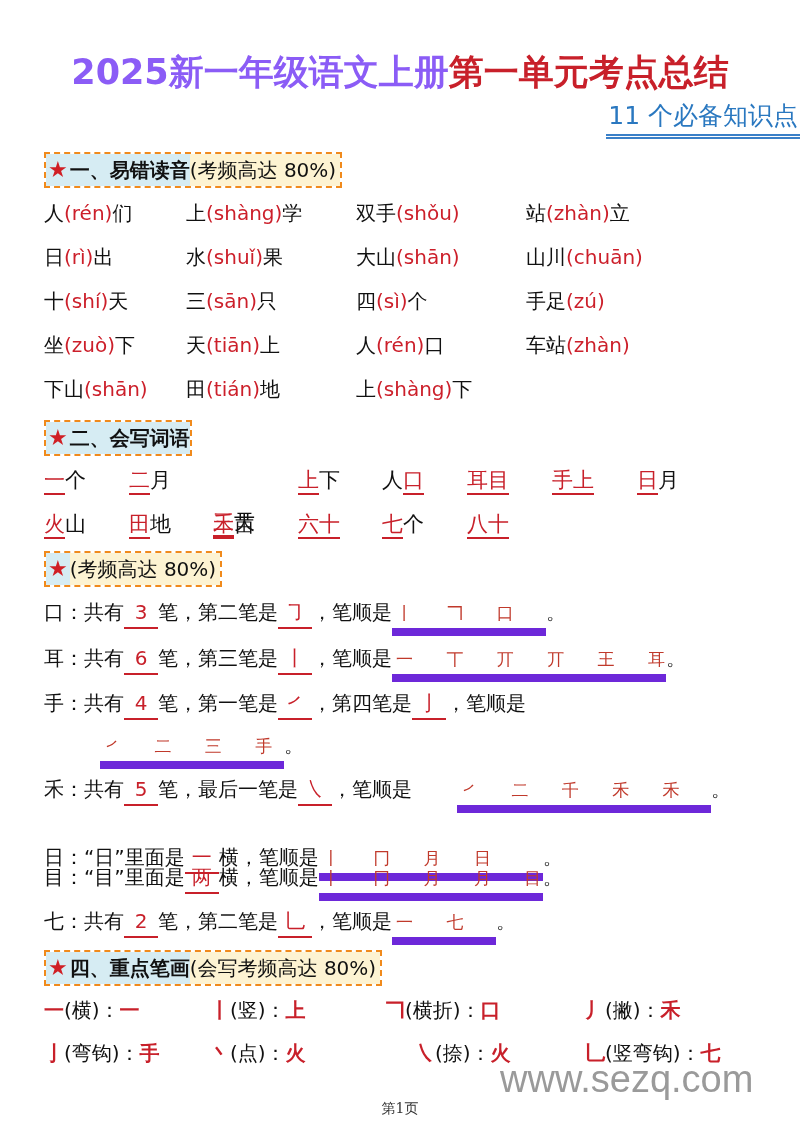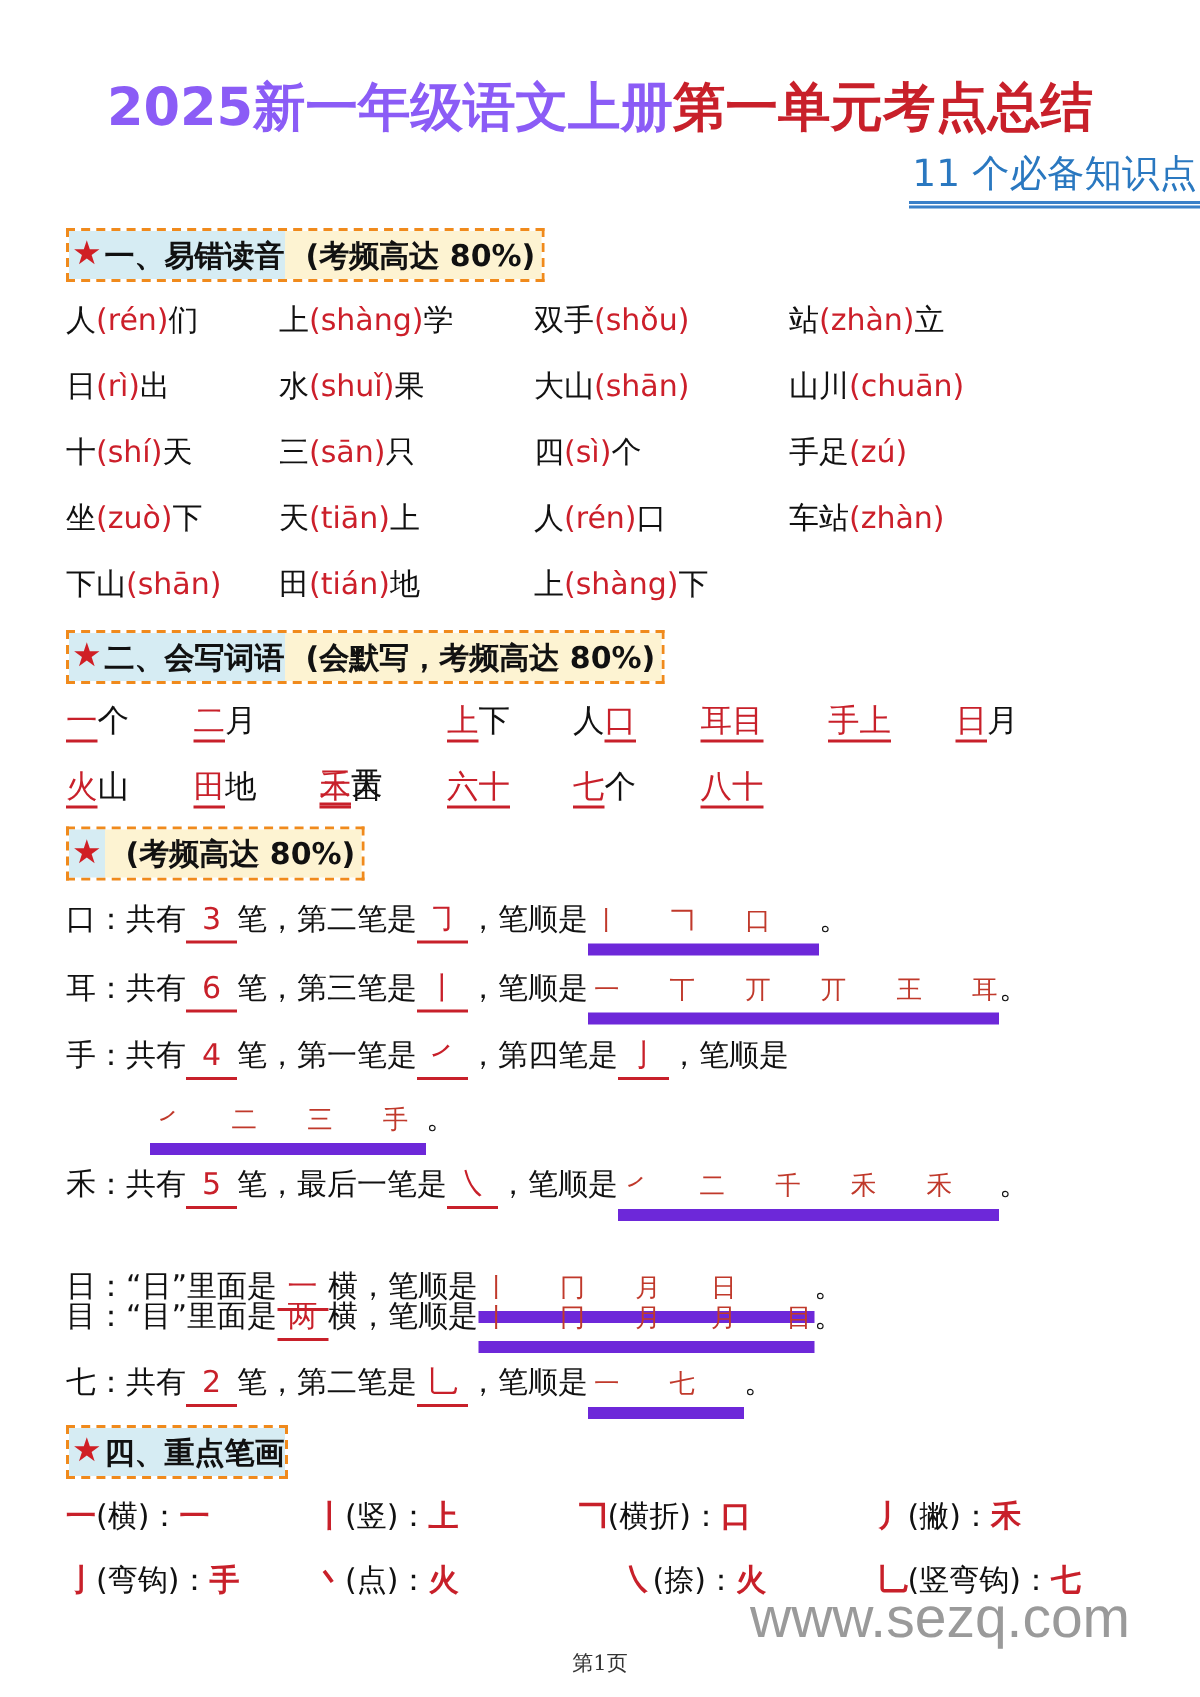--- a/index.html
+++ b/index.html
@@ -10,21 +10,21 @@
            font-family:"DejaVu Sans", sans-serif; }
   .title .black { color:#8b5cf6; }
   .title .red { color:#c8202a; }
   .subtitle { position:absolute; top:100px; left:0; width:800px; text-align:right; }
   .subtitle span { display:inline-block; color:#2a78c0; font-size:25px; line-height:32px;
                    padding:0 2px 2px; border-bottom:5px double #3a80c8; }
   .sec-head { position:absolute; left:44px; height:32px; border:2px dashed #f08a1c;
               display:flex; align-items:center; font-size:20px; line-height:30px;
               font-weight:bold; white-space:nowrap; }
   .sec-head .blue { background:#d6ecf3; height:100%; display:flex; align-items:center; padding-left:2px; }
-  .sec-head .yellow { background:#fdf3d2; height:100%; display:flex; align-items:center; padding-right:4px; font-weight:bold;padding-left:14px; }
+  .sec-head .yellow { background:#fdf3d2; height:100%; display:flex; align-items:center; padding-right:4px; font-weight:normal; }
   .sec-head .star { color:#d01f25; font-size:22px; margin-right:2px; }
   .row { position:absolute; left:44px; font-size:20px; line-height:30px; white-space:nowrap; }
   .cell { position:absolute; white-space:nowrap; font-size:20px; }
   .py { color:#cc1f2a; font-family:"DejaVu Sans", sans-serif; }
   .word { position:absolute; font-size:21px; white-space:nowrap; }
   .w-red { color:#c8202a; border-bottom:2px solid #c8202a; padding-bottom:1px; }
   .ans { display:inline-block; color:#c8202a; border-bottom:2px solid #c8202a; min-width:34px;
          text-align:center; }
   .blank { display:inline-block; border-bottom:8px solid #6d28d9; color:#c0392b; letter-spacing:14px;
            text-align:left; padding-left:4px; font-size:17px; }
@@ -68,21 +68,20 @@
     <div class="cell" style="left:44px;top:376px;"><span>下山</span><span class="py">(shān)</span><span></span></div>
     <div class="cell" style="left:186px;top:376px;"><span>田</span><span class="py">(tián)</span><span>地</span></div>
     <div class="cell" style="left:356px;top:376px;"><span>上</span><span class="py">(shàng)</span><span>下</span></div>
   </div>
 
 <div class="sec-head" style="top:420px;">
   <span class="blue">
       <span class="star">★</span>
       <span>二、会写词语</span>
     </span>
-    <span class="yellow">(会默写，考频高达 80%)</span>
 </div>
 <div id="s2words">
     <div class="word" style="left:44px;top:466px;"><span class="w-red">一</span><span>个</span></div>
     <div class="word" style="left:129px;top:466px;"><span class="w-red">二</span><span>月</span></div>
     <div class="word" style="left:213px;top:466px;margin-top:42px;"><span class="w-red">三</span><span>天</span></div>
     <div class="word" style="left:298px;top:466px;"><span class="w-red">上</span><span>下</span></div>
     <div class="word" style="left:382px;top:466px;"><span>人</span><span class="w-red">口</span></div>
     <div class="word" style="left:467px;top:466px;"><span class="w-red">耳目</span></div>
     <div class="word" style="left:552px;top:466px;"><span class="w-red">手上</span></div>
     <div class="word" style="left:637px;top:466px;"><span class="w-red">日</span><span>月</span></div>
@@ -98,31 +97,32 @@
   <span class="blue">
       <span class="star">★</span>
     </span>
     <span class="yellow">(考频高达 80%)</span>
 </div>
 <div id="s3lines">
     <div class="row" style="top:597px;"><span>口</span><span>：共有</span><span class="ans">3</span><span>笔，第二笔是</span><span class="ans">㇆</span><span>，笔顺是</span><span class="blank" style="width:150px;">丨 𠃍 口</span><span>。</span></div>
     <div class="row" style="top:643px;"><span>耳</span><span>：共有</span><span class="ans">6</span><span>笔，第三笔是</span><span class="ans">丨</span><span>，笔顺是</span><span class="blank" style="width:270px;">一 丅 丌 丌 王 耳</span><span>。</span></div>
     <div class="row" style="top:688px;"><span>手</span><span>：共有</span><span class="ans">4</span><span>笔，第一笔是</span><span class="ans">㇒</span><span>，第四笔是</span><span class="ans">亅</span><span>，笔顺是</span></div>
     <div class="row" style="top:730px;left:100px;"><span class="blank" style="width:180px;">㇒ 二 三 手</span><span>。</span></div>
-    <div class="row" style="top:774px;"><span>禾</span><span>：共有</span><span class="ans">5</span><span>笔，最后一笔是</span><span class="ans">㇏</span><span>，笔顺是</span><span class="blank" style="width:250px;">㇒ 二 千 禾 禾</span><span>。</span></div>
+    <div class="row" style="top:774px;"><span>禾</span><span>：共有</span><span class="ans">5</span><span>笔，最后一笔是</span><span class="ans">㇏</span><span>，笔顺是</span><span class="blank" style="width:250px;margin-left:45px;">㇒ 二 千 禾 禾</span><span>。</span></div>
     <div class="row" style="top:818px;margin-top:24px;"><span>日</span><span>：“日”里面是</span><span class="ans">一</span><span>横，笔顺是</span><span class="blank" style="width:220px;">丨 冂 月 日</span><span>。</span></div>
     <div class="row" style="top:862px;"><span>目</span><span>：“目”里面是</span><span class="ans">两</span><span>横，笔顺是</span><span class="blank" style="width:220px;">丨 冂 月 月 目</span><span>。</span></div>
     <div class="row" style="top:906px;"><span>七</span><span>：共有</span><span class="ans">2</span><span>笔，第二笔是</span><span class="ans">乚</span><span>，笔顺是</span><span class="blank" style="width:100px;">一 七</span><span>。</span></div>
   </div>
 
 <div class="sec-head" style="top:950px;">
   <span class="blue">
       <span class="star">★</span>
       <span>四、重点笔画</span>
     </span>
+    <span class="yellow">(会写考频高达 80%)</span>
 </div>
 <div id="s4strokes">
     <div class="cell" style="left:44px;top:997px;"><span class="stroke-red">一</span><span>(横)：</span><span class="stroke-red">一</span></div>
     <div class="cell" style="left:210px;top:997px;"><span class="stroke-red">丨</span><span>(竖)：</span><span class="stroke-red">上</span></div>
     <div class="cell" style="left:385px;top:997px;"><span class="stroke-red">𠃍</span><span>(横折)：</span><span class="stroke-red">口</span></div>
     <div class="cell" style="left:585px;top:997px;"><span class="stroke-red">丿</span><span>(撇)：</span><span class="stroke-red">禾</span></div>
     <div class="cell" style="left:44px;top:1040px;"><span class="stroke-red">亅</span><span>(弯钩)：</span><span class="stroke-red">手</span></div>
     <div class="cell" style="left:210px;top:1040px;"><span class="stroke-red">丶</span><span>(点)：</span><span class="stroke-red">火</span></div>
     <div class="cell" style="left:385px;top:1040px;margin-left:30px;"><span class="stroke-red">㇏</span><span>(捺)：</span><span class="stroke-red">火</span></div>
     <div class="cell" style="left:585px;top:1040px;"><span class="stroke-red">乚</span><span>(竖弯钩)：</span><span class="stroke-red">七</span></div>

